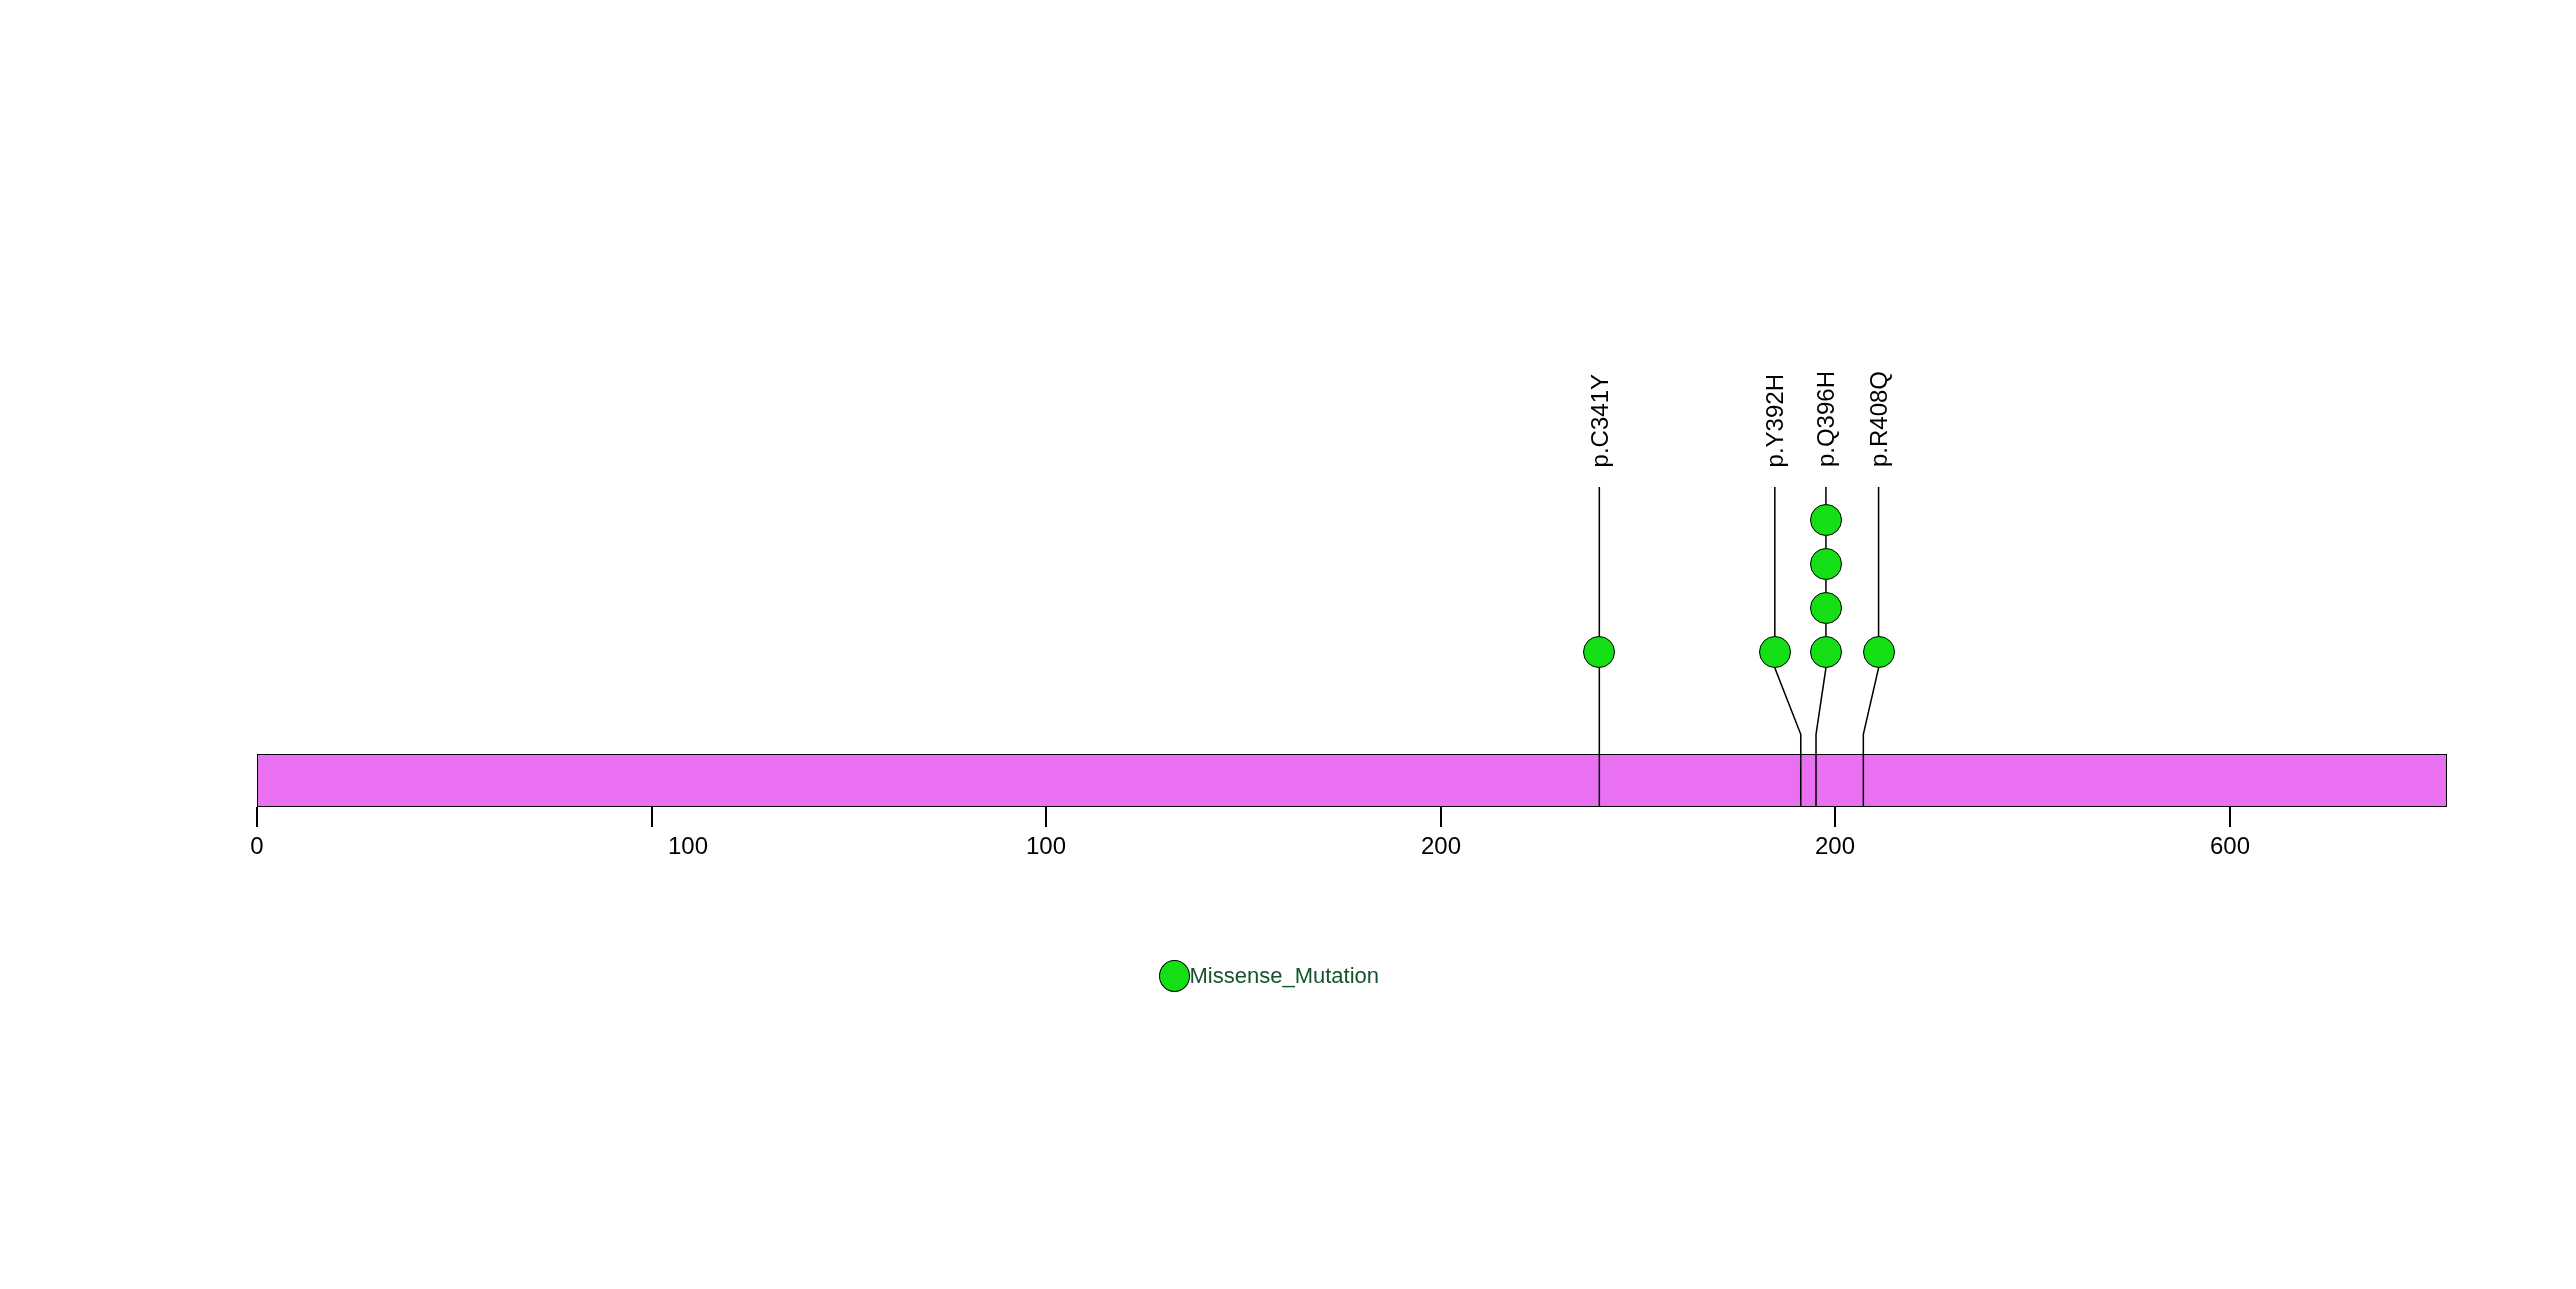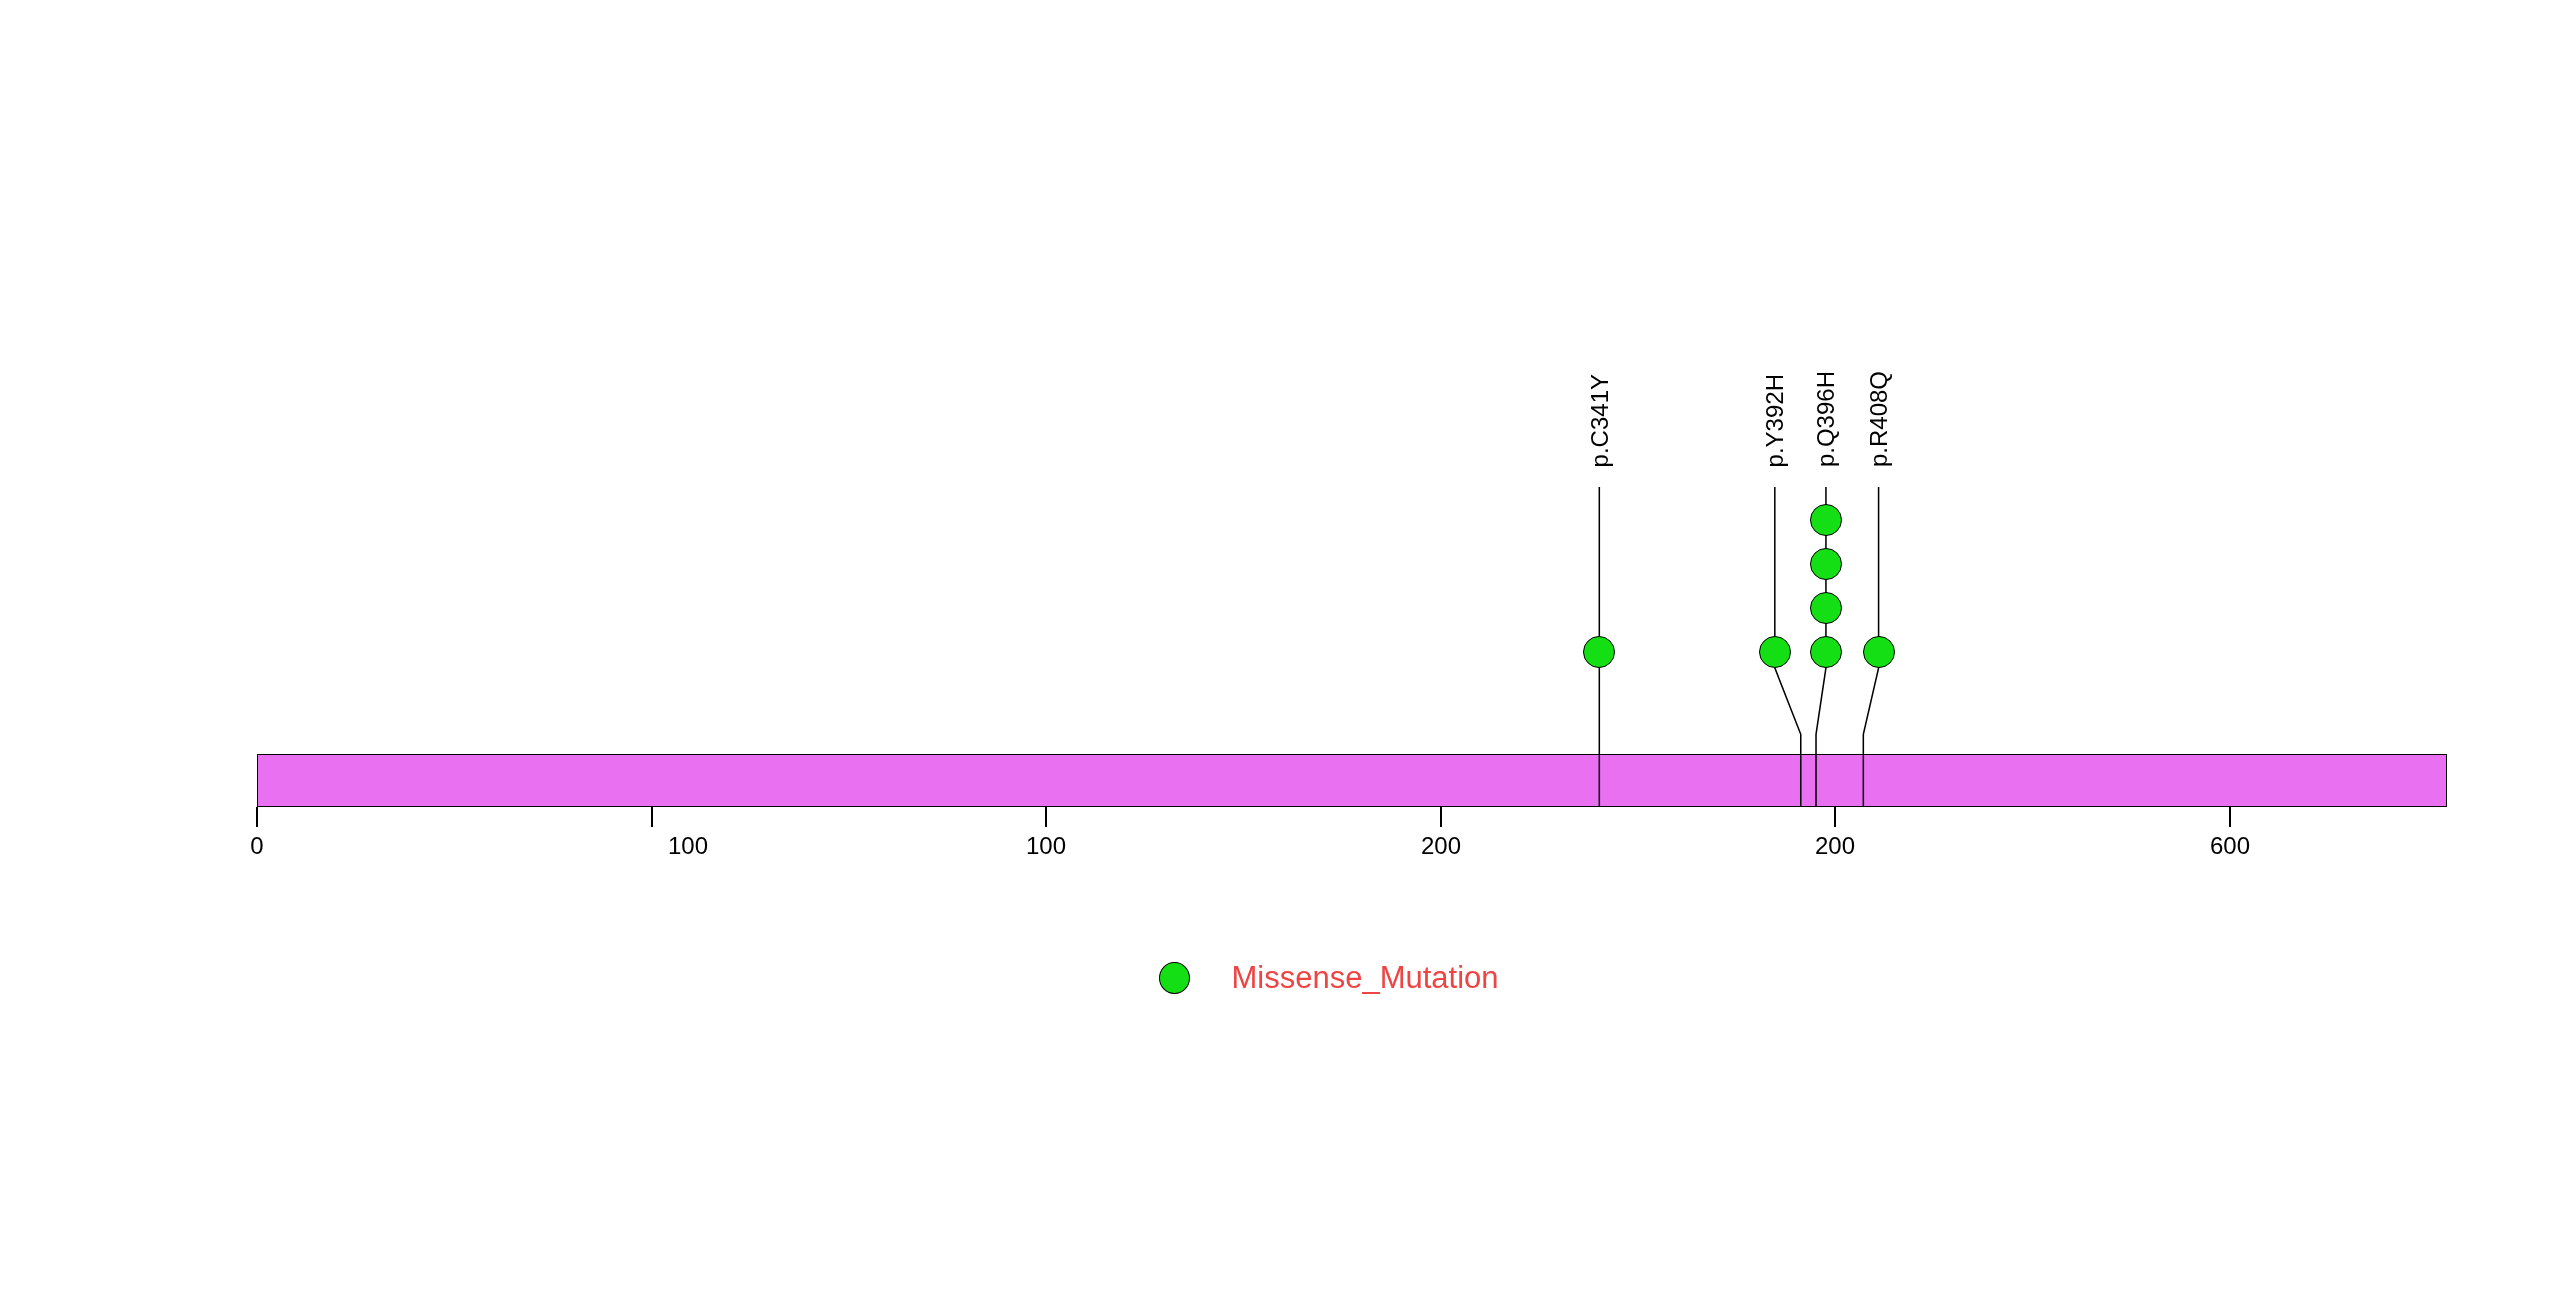--- a/index.html
+++ b/index.html
@@ -89,23 +89,22 @@
   }
   .legend-marker {
     width: 30.5px;
     height: 32px;
     border-radius: 50%;
     background: #14DF14;
     border: 1.5px solid #000000;
     box-sizing: border-box;
   }
   .legend-label {
-    margin-left: 42px;
-    font-size: 31px;
-    color: #ef4444;
+    font-size: 22px;
+    color: #14532d;
     white-space: nowrap;
   }
 </style>
 </head>
 <body>
 
 <div class="canvas">
 
   <div class="mut-label" style="left:1588px">p.C341Y</div>
   <div class="mut-label" style="left:1763px">p.Y392H</div>

